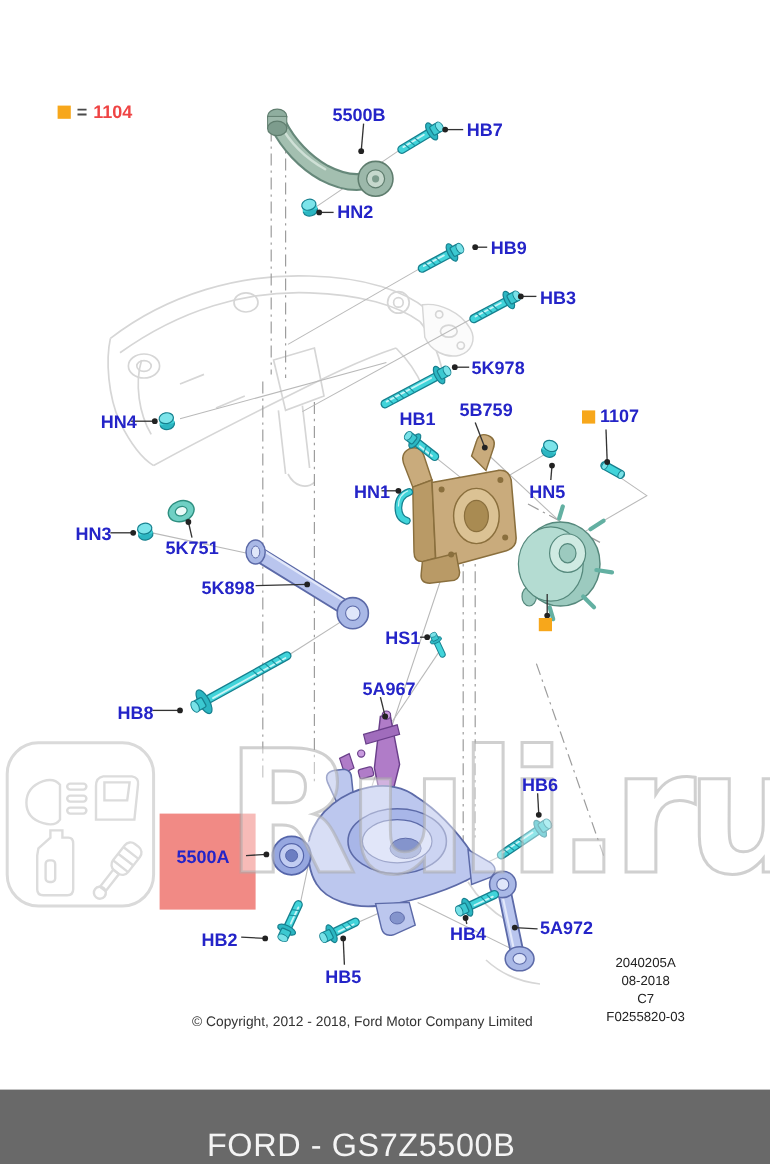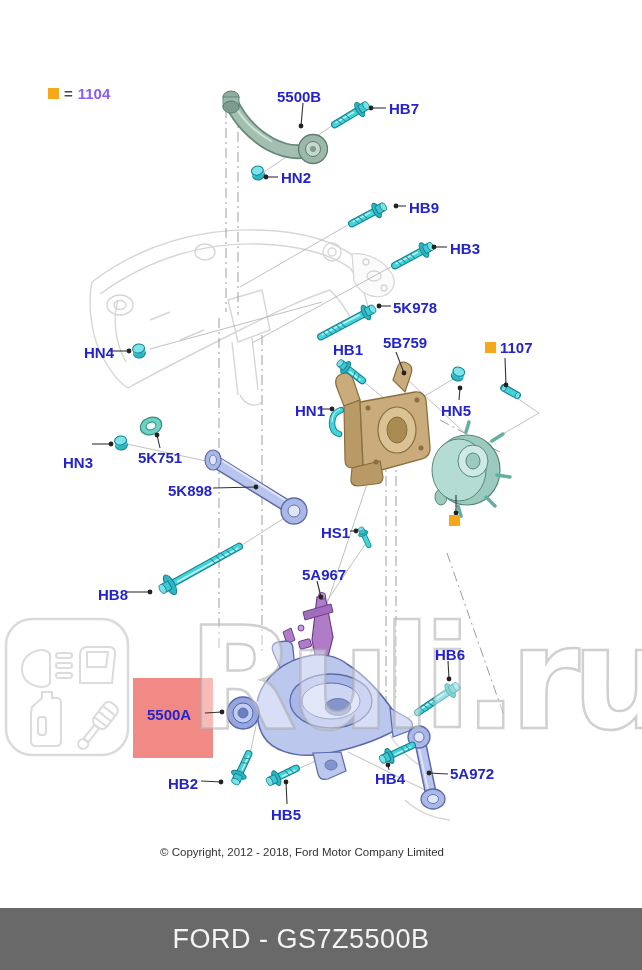--- a/index.html
+++ b/index.html
@@ -14,27 +14,27 @@
            -webkit-text-stroke:2.5px rgba(170,170,170,0.55);white-space:nowrap;pointer-events:none;}
   #wm-logo{position:absolute;left:2px;top:615px;z-index:3;pointer-events:none;}
   #leader-layer{z-index:4;}
   #callout-layer{position:absolute;left:0;top:0;width:642px;height:970px;z-index:5;pointer-events:none;padding-left:41px;}
   .callout{position:absolute;display:flex;align-items:center;gap:4px;white-space:nowrap;
            font-weight:bold;font-size:15px;color:#2424c8;}
   .osq{width:11px;height:11px;background:#F7A71B;display:inline-block;}
   #legend{position:absolute;left:48px;top:85px;z-index:5;display:flex;align-items:center;gap:5px;
           font-weight:bold;font-size:15px;}
   #legend .eq{color:#4a4a4a;}
-  #legend .code{color:#8b5cf6;}
+  #legend .code{color:#ef4444;}
   #stamp{position:absolute;left:478px;top:796px;width:120px;z-index:6;text-align:center;
          font-size:11px;line-height:15px;color:#222;}
   #copyright{position:absolute;left:82px;top:846px;width:440px;z-index:6;text-align:center;
              font-size:11.5px;color:#333;}
   #footer{position:absolute;left:0;top:908px;width:642px;height:62px;background:#696969;z-index:7;
-          display:flex;align-items:center;justify-content:center;gap:26px;padding-right:40px;
+          display:flex;align-items:flex-end;justify-content:center;gap:26px;padding-right:40px;
           box-sizing:border-box;}
   #footer span{color:#f4f4f4;font-size:27px;letter-spacing:0.5px;}
   
   .bo{stroke:#16808f;stroke-width:7.6;stroke-linecap:round;}
   .bt{stroke:#41d4da;stroke-width:5.4;stroke-linecap:round;}
   .bh2{stroke:#c9f4f6;stroke-width:1.5;stroke-linecap:round;}
   .bth{stroke:#1b93a1;stroke-width:1;fill:none;}
   .bf{fill:#2cb6c2;stroke:#16808f;stroke-width:1;}
   .bc{fill:#3cc9d1;stroke:#16808f;stroke-width:1;}
   .be{fill:#79e2e8;stroke:#16808f;stroke-width:0.8;}
@@ -436,21 +436,21 @@
       </div>
       <div class="callout" style="left: 84px; top: 344px;">
         <span>HN4</span>
       </div>
       <div class="callout" style="left: 295px; top: 402px; text-align: right;">
         <span>HN1</span>
       </div>
       <div class="callout" style="left: 441px; top: 402px;">
         <span>HN5</span>
       </div>
-      <div class="callout" style="left: 63px; top: 437px; margin-top: 17px;">
+      <div class="callout" style="left: 63px; top: 437px;">
         <span>HN3</span>
       </div>
       <div class="callout" style="left: 138px; top: 449px;">
         <span>5K751</span>
       </div>
       <div class="callout" style="left: 168px; top: 482px; justify-content: center;">
         <span>5K898</span>
       </div>
       <div class="callout" style="left: 321px; top: 524px;">
         <span>HS1</span>
@@ -483,20 +483,26 @@
         <span class="osq"></span>
       </div>
     </div>
 
   <div id="legend">
     <span class="osq"></span>
     <span class="eq">=</span>
     <span class="code">1104</span>
   </div>
 
+  <div id="stamp">
+    <div>2040205A</div>
+    <div>08-2018</div>
+    <div>C7</div>
+    <div>F0255820-03</div>
+  </div>
 
   <div id="copyright">© Copyright, 2012 - 2018, Ford Motor Company Limited</div>
 
   <div id="footer">
     <span>FORD - GS7Z5500B</span>
   </div>
 
 </div>
 
 </body></html>

